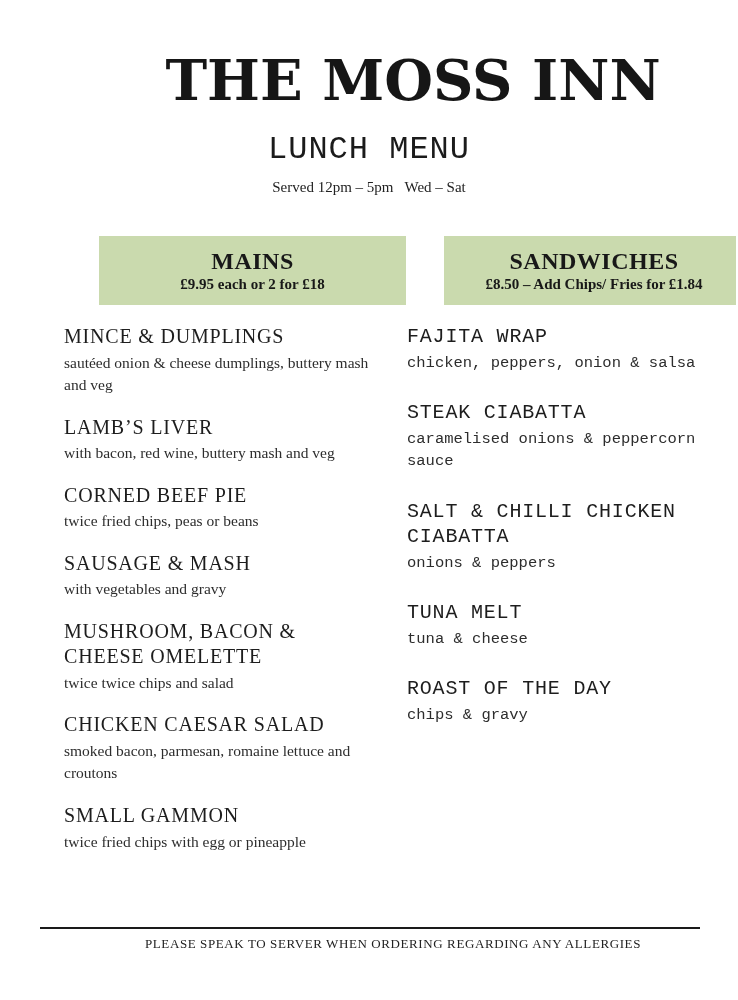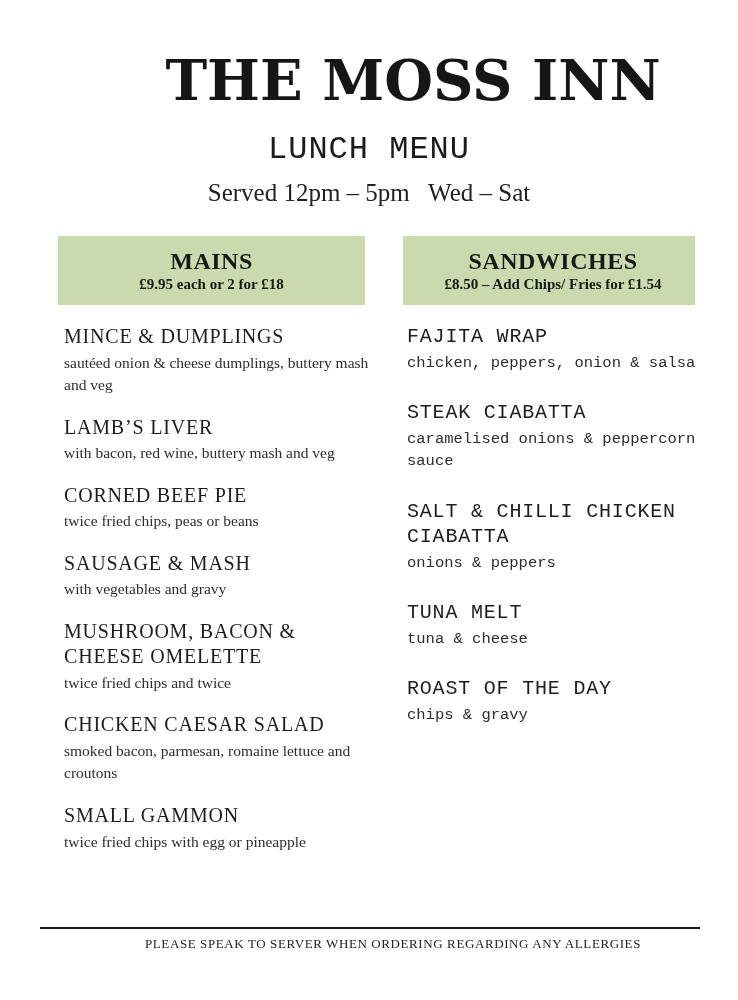--- a/index.html
+++ b/index.html
@@ -41,35 +41,36 @@
     letter-spacing: 1px;
     color: #1b1b1b;
     font-family: Liberation Mono, monospace;
   }
   .served {
     position: absolute;
     top: 179px;
     left: 0;
     width: 738px;
     text-align: center;
-    font-size: 25px;
+    font-size: 15px;
     line-height: 1.1;
     white-space: pre;
     color: #222222;
   }
   .band {
     position: absolute;
     top: 236px;
     height: 69px;
     background: #cadaae;
     text-align: center;
     display: flex;
     flex-direction: column;
     justify-content: center;
     gap: 2px;
+    margin-left: 41px;
   }
   .band-left  { left: 58px;  width: 307px; }
   .band-right { left: 403px; width: 284px; padding-left: 8px; }
   .band-name {
     font-weight: bold;
     font-size: 24px;
     line-height: 1.1;
     letter-spacing: 0.5px;
     color: #181818;
   }
@@ -128,21 +129,21 @@
   <div class="subtitle">LUNCH MENU</div>
   <div class="served">Served 12pm – 5pm   Wed – Sat</div>
 
   <div class="band band-left">
     <div class="band-name">MAINS</div>
     <div class="band-price">£9.95 each or 2 for £18</div>
   </div>
 
   <div class="band band-right">
     <div class="band-name">SANDWICHES</div>
-    <div class="band-price">£8.50 – Add Chips/ Fries for £1.54</div>
+    <div class="band-price">£8.50 – Add Chips/ Fries for £1.84</div>
   </div>
 
   <div class="col col-left">
     <div class="item">
       <div class="item-name">MINCE &amp; DUMPLINGS</div>
       <div class="item-desc">sautéed onion &amp; cheese dumplings, buttery mash and veg</div>
     </div>
     <div class="item">
       <div class="item-name">LAMB’S LIVER</div>
       <div class="item-desc">with bacon, red wine, buttery mash and veg</div>
@@ -150,21 +151,21 @@
     <div class="item">
       <div class="item-name">CORNED BEEF PIE</div>
       <div class="item-desc">twice fried chips, peas or beans</div>
     </div>
     <div class="item">
       <div class="item-name">SAUSAGE &amp; MASH</div>
       <div class="item-desc">with vegetables and gravy</div>
     </div>
     <div class="item">
       <div class="item-name">MUSHROOM, BACON &amp; CHEESE OMELETTE</div>
-      <div class="item-desc">twice fried chips and twice</div>
+      <div class="item-desc">twice twice chips and salad</div>
     </div>
     <div class="item">
       <div class="item-name">CHICKEN CAESAR SALAD</div>
       <div class="item-desc">smoked bacon, parmesan, romaine lettuce and croutons</div>
     </div>
     <div class="item">
       <div class="item-name">SMALL GAMMON</div>
       <div class="item-desc">twice fried chips with egg or pineapple</div>
     </div>
   </div>

